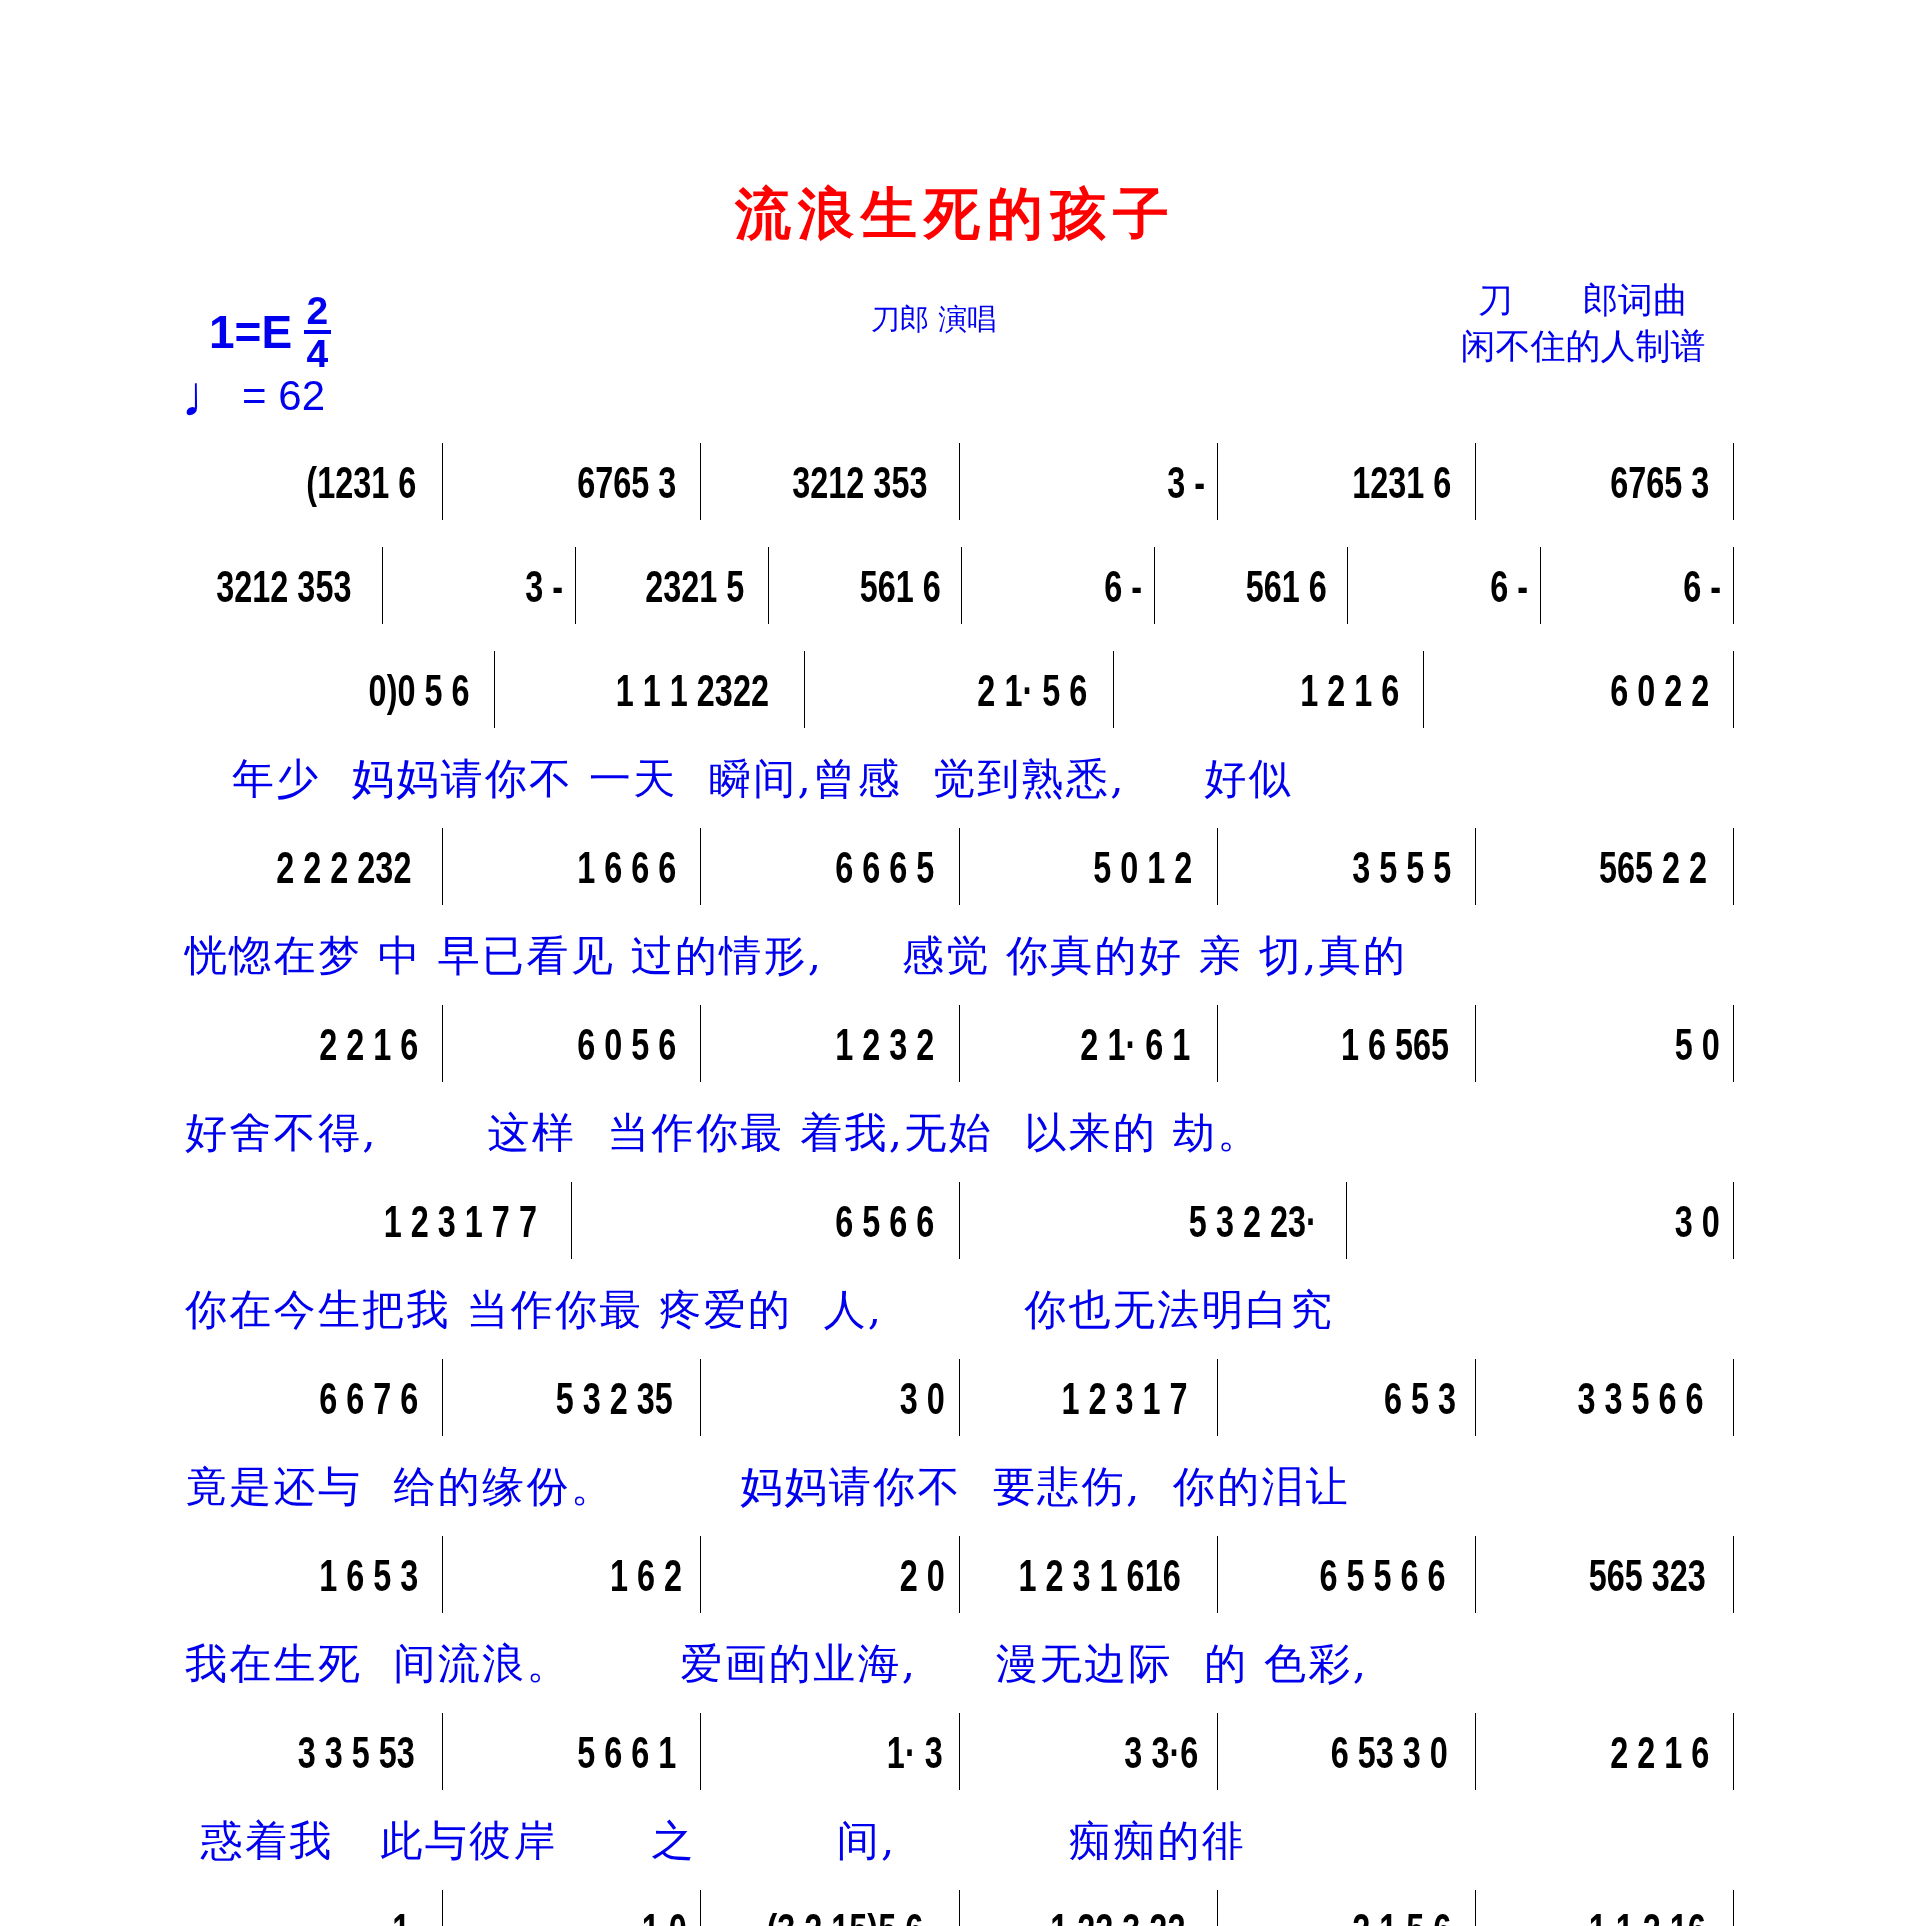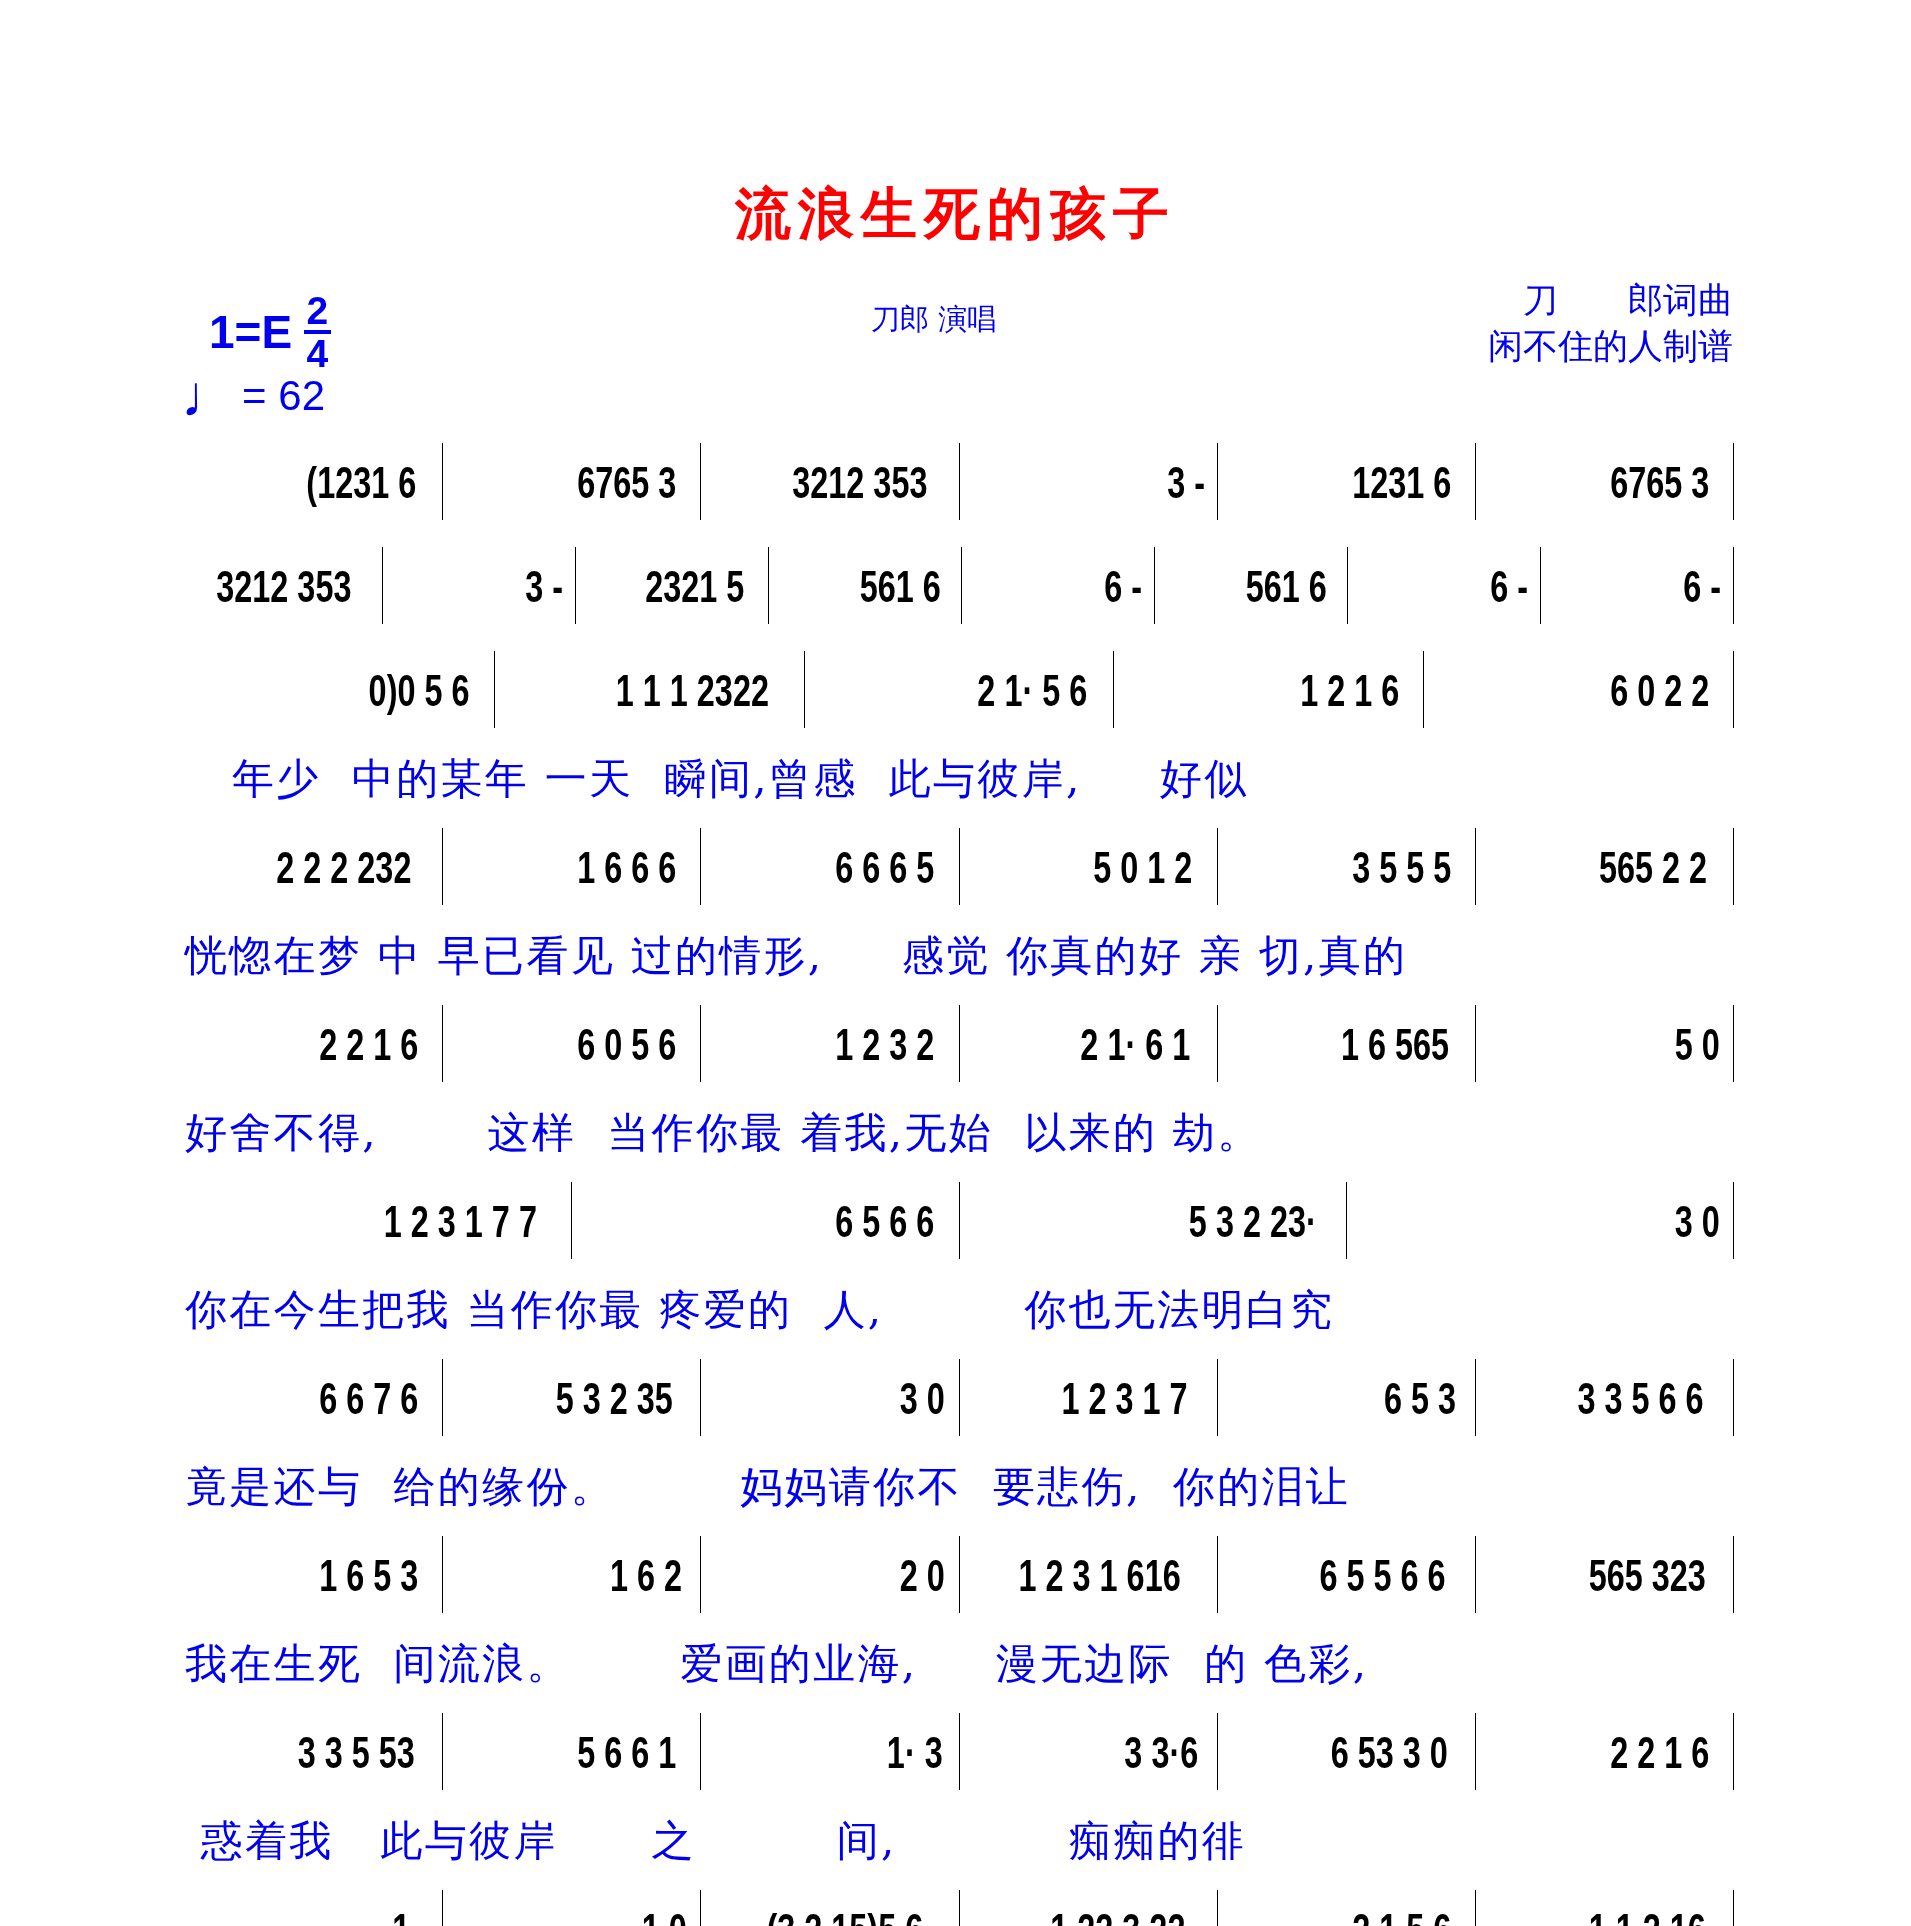--- a/index.html
+++ b/index.html
@@ -5,21 +5,21 @@
   html, body { margin:0; padding:0; background:#ffffff; }
   body { width:1911px; height:2703px; position:relative; overflow:hidden; font-family:"Liberation Sans", sans-serif; }
   .title { position:absolute; top:177px; left:0; width:1911px; text-align:center; color:#ff0000; font-family:"DejaVu Serif", serif; font-size:56px; font-weight:bold; letter-spacing:7px; }
   .key { position:absolute; top:293px; left:185px; color:#0000ee; font-family:"Liberation Sans", sans-serif; font-weight:bold; font-size:46px; display:flex; align-items:center;margin-left:24px; }
   .timesig { display:inline-flex; flex-direction:column; align-items:center; margin-left:11.6px; font-size:39px; line-height:35px; }
   .timesig .bar { width:27px; height:4.6px; background:#0000ee; margin:1.5px 0; }
   .tempo { position:absolute; top:362px; left:181px; color:#0000ee; font-size:42px; font-family:"Liberation Sans", sans-serif; display:flex; align-items:center; }
   .note-glyph { font-size:58px; margin-right:3.1px; }
   .singer { position:absolute; top:300px; left:871px; color:#0000ee; font-size:29px; font-family:"DejaVu Sans", sans-serif; }
   .credits { position:absolute; top:277px; left:1433px; color:#0000ee; font-size:35px; line-height:46px; font-family:"DejaVu Sans", sans-serif; }
-  .credits .row { display:flex; justify-content:flex-end; width:300px; }
+  .credits .row { display:flex; justify-content:center; width:300px; }
   .score { position:absolute; left:185px; top:443px; width:1549px; }
   .line { position:relative; height:177px; }
   .line.nolyric { height:104px; }
   .notes { position:absolute; top:0; left:0; right:0; height:77px; display:flex; align-items:flex-end; }
   .measure { flex:1; display:flex; align-items:flex-end; justify-content:flex-end; height:100%; border-right:1.9px solid #000; position:relative; padding:0 4.6px; }
   .tok { font-family:"Liberation Sans", sans-serif; font-weight:bold; font-size:45px; color:#000; transform:scaleX(0.72); line-height:1; padding-bottom:15.4px; position:relative; white-space:pre; }
   .lyrics { position:absolute; top:100px; left:0; right:0; color:#0000ee; font-family:"DejaVu Serif", serif; font-size:42px; white-space:pre; letter-spacing:2.3px; }
 </style>
 </head>
 <body>
@@ -115,21 +115,21 @@
         <div class="measure">
           <span class="tok">2 1· 5 6</span>
         </div>
         <div class="measure">
           <span class="tok">1 2 1 6</span>
         </div>
         <div class="measure">
           <span class="tok">6 0 2 2</span>
         </div>
       </div>
-      <div class="lyrics">   年少  中的某年 一天  瞬间,曾感  此与彼岸,     好似</div>
+      <div class="lyrics">   年少  妈妈请你不 一天  瞬间,曾感  觉到熟悉,     好似</div>
     </div>
     <div class="line">
       <div class="notes">
         <div class="measure">
           <span class="tok">2 2 2 232</span>
         </div>
         <div class="measure">
           <span class="tok">1 6 6 6</span>
         </div>
         <div class="measure">

